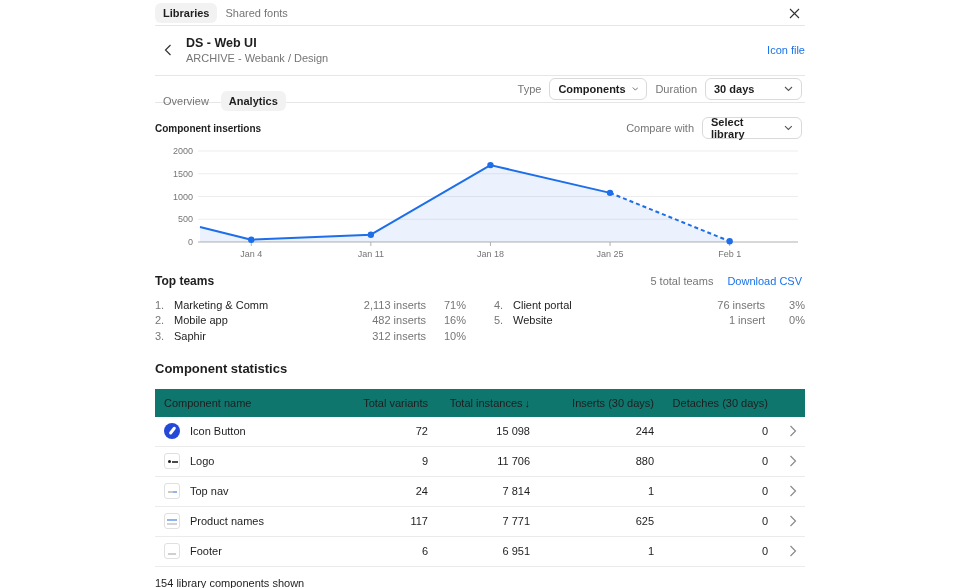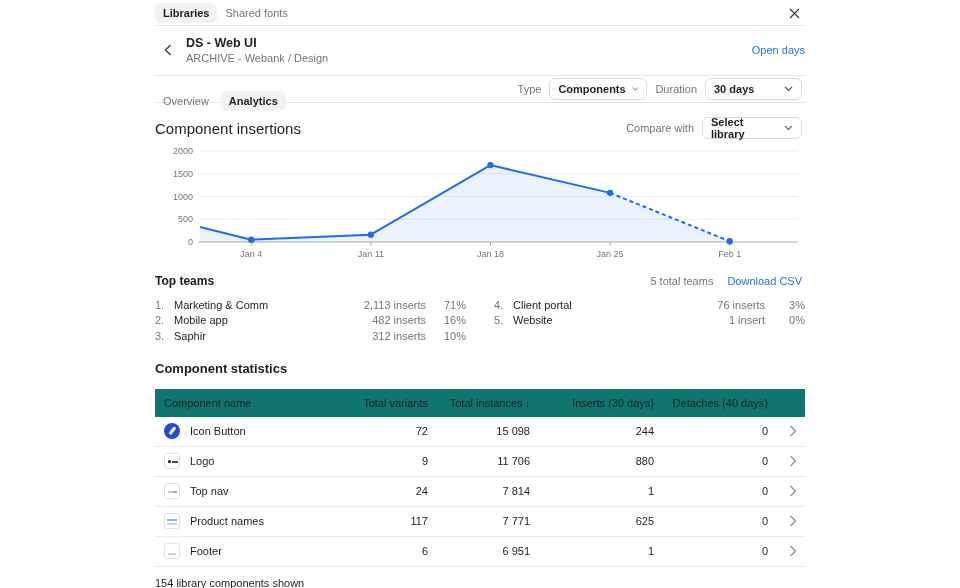--- a/index.html
+++ b/index.html
@@ -26,21 +26,21 @@
   .viewtab { padding:4px 8px; color:#757575;margin-top:24px; }
   .viewtab.pill { background:#f2f2f2; border-radius:6px; color:#1e1e1e; font-weight:700; margin-left:4px; }
   .ctl-right { margin-left:auto; display:flex; align-items:center; gap:8px; padding-right:3px; }
   .ctl-label { color:#757575; }
   .select { display:inline-flex; align-items:center; justify-content:space-between; gap:6px;
     border:1px solid #d9d9d9; border-radius:6px; height:22px; padding:0 8px; background:#fff; font-weight:600; }
   .select.w-components { width:98px; } .select.w-days { width:97px; } .select.w-library { width:100px; }
 
   
   .insertions-head { margin-top:9px; height:32px; display:flex; align-items:center; }
-  .h2 { font-size:15px; font-weight:400; }
+  .h2 { font-size:10px; font-weight:700; }
   .compare { margin-left:auto; display:flex; align-items:center; gap:8px; padding-right:3px; }
 
   
   svg.chart { display:block; margin-top:2px; }
   svg.chart text { font-family:"Liberation Sans","DejaVu Sans",sans-serif; }
 
   
   .teams { margin-top:8px; }
   .teams-head { display:flex; align-items:center; height:22px; }
   .h3 { font-size:12px; font-weight:700; }
@@ -97,21 +97,21 @@
   <div class="header">
     <div class="backbtn">
       <svg width="8" height="12" viewBox="0 0 8 12">
           <path d="M6.5 1 L1.5 6 L6.5 11" fill="none" stroke="#333" stroke-width="1.2"></path>
         </svg>
     </div>
     <div class="titleblock">
       <div class="title">DS - Web UI</div>
       <div class="subtitle">ARCHIVE - Webank / Design</div>
     </div>
-    <a class="openfile">Open days</a>
+    <a class="openfile">Icon file</a>
   </div>
 
   <div class="controls">
     <div class="viewtab">Overview</div>
     <div class="viewtab pill">Analytics</div>
     <div class="ctl-right">
       <span class="ctl-label">Type</span>
       <div class="select w-components">
         <span>Components</span>
         <svg width="9" height="6" viewBox="0 0 9 6">
@@ -224,21 +224,21 @@
   <div class="stats-title">Component statistics</div>
 
   <div class="table">
     <div class="trow thead">
       <div class="cell-name">Component name</div>
       <div class="cell-num">Total variants</div>
       <div class="cell-num">
         <span>Total instances</span><span class="sort-icon">↓</span>
       </div>
       <div class="cell-num">Inserts (30 days)</div>
-      <div class="cell-num">Detaches (40 days)</div>
+      <div class="cell-num">Detaches (30 days)</div>
       <div></div>
     </div>
     <div id="table-body">
   <div class="trow tbody-row">
     <div class="cell-name">
       <span class="thumb thumb-icon-button"></span>
       <span>Icon Button</span>
     </div>
     <div class="cell-num">72</div>
     <div class="cell-num">15 098</div>

